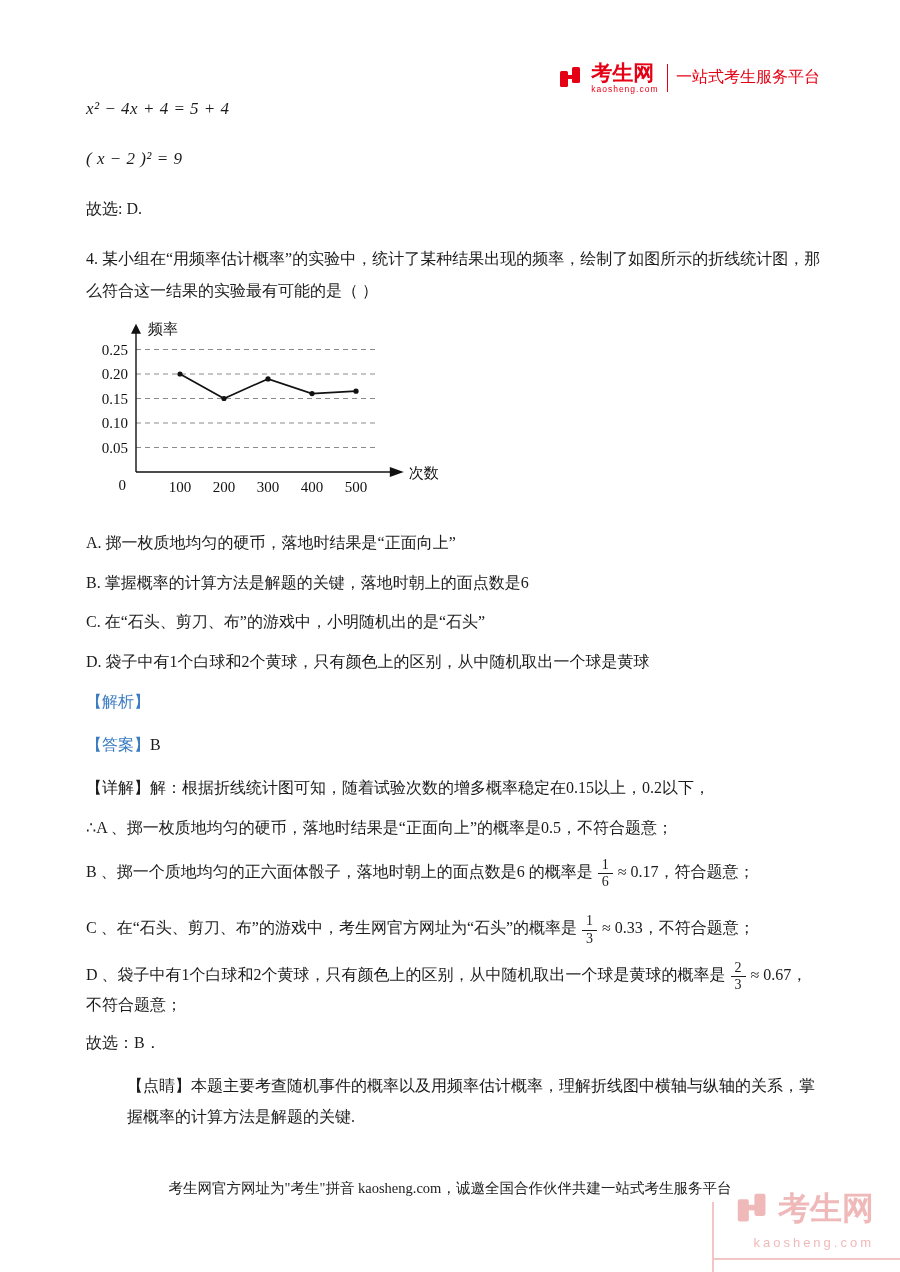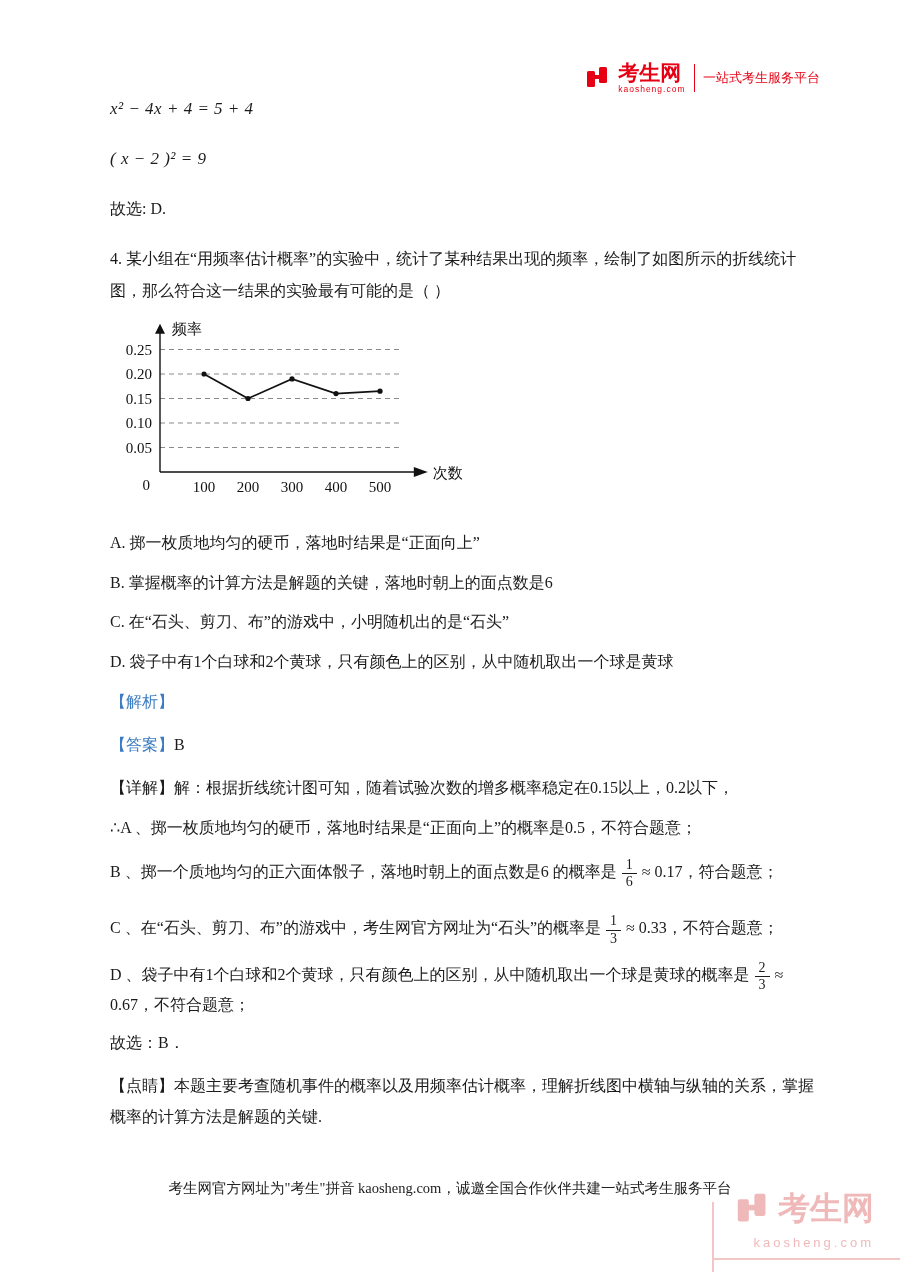--- a/index.html
+++ b/index.html
@@ -2,40 +2,40 @@
 <html><head>
 <meta charset="utf-8">
 <style>
   html,body{margin:0;padding:0;}
   body{
     width:900px;height:1272px;position:relative;overflow:hidden;
     background:#ffffff;color:#1b1b1b;
     font-family:"Liberation Serif","DejaVu Serif",serif;
     font-size:16px;
   }
-  .main{padding:96px 78px 0 110px;}
+  .main{padding:96px 78px 0 86px;}
   p{margin:0 0 16px;line-height:1.55;}
   .eq{font-style:italic;font-size:17px;margin-bottom:24px;letter-spacing:.5px;}
   .q{line-height:1.95;margin-bottom:6px;}
   .opt{margin-bottom:15px;}
   .blue{color:#3a7cc1;}
   .ansline{margin:6px 0 18px;}
   .frac{display:inline-flex;flex-direction:column;align-items:center;vertical-align:middle;
         margin:0 5px;font-size:14px;line-height:1.15;}
   .frac .num{border-bottom:1px solid #1b1b1b;padding:0 4px;}
   .frac .den{padding:0 4px;}
   .chart-wrap{margin:4px 0 10px 0;}
   svg text{font-family:"Liberation Serif","DejaVu Serif",serif;fill:#111;}
   
   .header-logo{position:absolute;top:62px;right:80px;display:flex;align-items:center;gap:8px;}
   .brand-col{display:flex;flex-direction:column;line-height:1;}
   .brand-name{color:#e60014;font-weight:bold;font-size:21px;font-family:"Liberation Sans",sans-serif;}
   .brand-domain{color:#e60014;font-size:8.5px;letter-spacing:1px;font-family:"Liberation Sans",sans-serif;margin-top:2px;}
   .brand-divider{width:1.5px;height:28px;background:#e60014;}
-  .brand-tagline{color:#e60014;font-size:13px;font-family:"Liberation Sans",sans-serif;}
+  .brand-tagline{color:#e60014;font-size:16px;font-family:"Liberation Sans",sans-serif;}
   
   .footer-text{position:absolute;left:0;right:0;bottom:74px;text-align:center;font-size:14.5px;color:#222;}
   
   .watermark{position:absolute;right:26px;bottom:22px;display:flex;flex-direction:column;align-items:flex-end;}
   .wm-row{display:flex;align-items:center;gap:8px;}
   .wm-name{color:#f0b9b9;font-weight:bold;font-size:32px;font-family:"Liberation Sans",sans-serif;}
   .wm-domain{color:#f0b9b9;font-size:13px;letter-spacing:3px;font-family:"Liberation Sans",sans-serif;margin-top:4px;}
   .wm-vline{position:absolute;width:2px;background:#f3c6c6;right:186px;top:1202px;bottom:0;}
   .wm-hline{position:absolute;height:2px;background:#f3c6c6;right:0;width:186px;bottom:12px;}
 </style>
@@ -145,21 +145,21 @@
 
   <p style="margin-bottom:13px;">
     <span>D 、袋子中有1个白球和2个黄球，只有颜色上的区别，从中随机取出一个球是黄球的概率是</span><span class="frac">
         <span class="num">2</span>
         <span class="den">3</span>
       </span><span>≈ 0.67，不符合题意；</span>
   </p>
 
   <p>故选：B．</p>
 
-  <p style="line-height:1.9;">
+  <p style="line-height:1.9;margin-left:41px;">
     <span>【点睛】</span><span>本题主要考查随机事件的概率以及用频率估计概率，理解折线图中横轴与纵轴的关系，掌握概率的计算方法是解题的关键.</span>
   </p>
 
 </div>
 
 <div class="footer-text">考生网官方网址为"考生"拼音 kaosheng.com，诚邀全国合作伙伴共建一站式考生服务平台</div>
 
 <div class="wm-vline"></div>
 <div class="wm-hline"></div>
 <div class="watermark">

